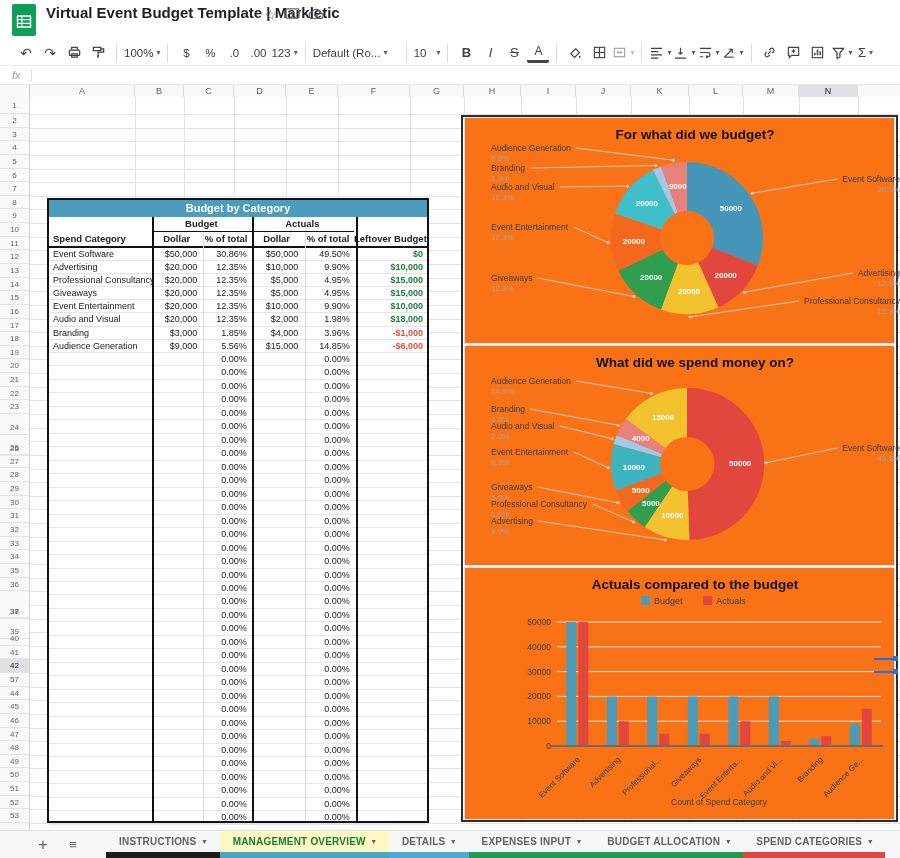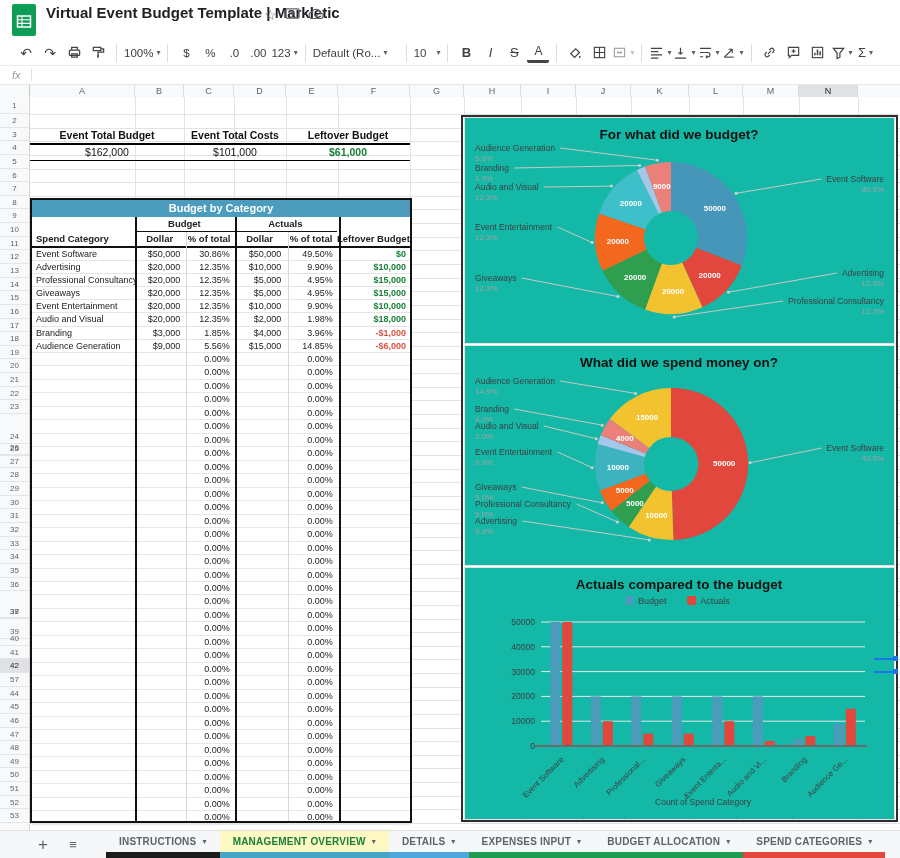--- a/index.html
+++ b/index.html
@@ -36,32 +36,32 @@
   
   #banner{position:absolute;left:30px;top:0;width:870px;height:17px;background:#4b9cbd;color:#fff;font-weight:bold;font-size:12.5px;text-align:center;line-height:17px;z-index:2;}
   
   #summary{position:absolute;left:30px;top:31px;width:380px;z-index:2;}
   .sumrow{display:flex;}
   .sumcell{box-sizing:border-box;text-align:center;font-size:10.5px;color:#111;height:15px;line-height:15px;}
   #sum-h{border-bottom:2px solid #000;}
   #sum-v{border-bottom:1px solid #000;}
   .sum-pos{color:#188038;font-weight:bold;}
   
-  #cattable{position:absolute;left:30px;top:101px;width:382px;height:625px;background:#fff;border:2px solid #111;box-sizing:border-box;z-index:3;}
+  #cattable{position:absolute;left:47px;top:101px;width:382px;height:625px;background:#fff;border:2px solid #111;box-sizing:border-box;z-index:3;}
   #cat-title{height:17px;background:#4b9cbd;color:#fff;font-weight:bold;font-size:11px;text-align:center;line-height:17px;}
   .trow{display:flex;position:relative;}
   .tcell{box-sizing:border-box;font-size:9px;color:#202124;overflow:hidden;white-space:nowrap;}
   .num{text-align:right;padding-right:4px;}
   .catname{text-align:left;padding-left:4px;}
   .pos{color:#188038;font-weight:bold;}
   .neg{color:#d9533e;font-weight:bold;}
   .tblline{position:absolute;z-index:4;}
   
   #panel{position:absolute;left:461px;top:18px;width:437px;height:707px;background:#fff;border:2px solid #2d2d2d;box-sizing:border-box;z-index:3;}
-  .card{position:absolute;left:1px;width:431px;background:#14b8a6;border:1px solid #e4e4e4;box-sizing:border-box;}
+  .card{position:absolute;left:1px;width:431px;background:#f97316;border:1px solid #e4e4e4;box-sizing:border-box;padding-left:16px;}
   
   .selline{position:absolute;height:2px;background:#1a73e8;z-index:6;}
   .selhandle{position:absolute;width:5px;height:5px;background:#1a73e8;z-index:7;}
   
   #footer{position:absolute;left:0;top:830px;width:900px;height:28px;background:#f6f7f8;border-top:1px solid #e0e0e0;display:flex;align-items:stretch;box-sizing:border-box;}
   #foot-add{width:30px;margin-left:28px;display:flex;align-items:center;justify-content:center;font-size:17px;color:#5f6368;}
   #foot-all{width:30px;display:flex;align-items:center;justify-content:center;font-size:13px;color:#5f6368;}
   .sheettab{display:flex;align-items:center;padding:0 13px;font-size:10px;font-weight:bold;letter-spacing:.2px;color:#5f6368;border-bottom:6px solid transparent;box-sizing:border-box;white-space:nowrap;}
   .sheettab.active{background:#fef9c3;color:#188038;}
   .sheettab .caret{margin-left:6px;}
@@ -307,32 +307,20 @@
         <div class="hline" style="left: 30px; top: 616.9px; width: 870px; height: 1px;"></div>
         <div class="hline" style="left: 30px; top: 630.5px; width: 870px; height: 1px;"></div>
         <div class="hline" style="left: 30px; top: 644.2px; width: 870px; height: 1px;"></div>
         <div class="hline" style="left: 30px; top: 657.8px; width: 870px; height: 1px;"></div>
         <div class="hline" style="left: 30px; top: 671.4px; width: 870px; height: 1px;"></div>
         <div class="hline" style="left: 30px; top: 685.1px; width: 870px; height: 1px;"></div>
         <div class="hline" style="left: 30px; top: 698.7px; width: 870px; height: 1px;"></div>
         <div class="hline" style="left: 30px; top: 712.3px; width: 870px; height: 1px;"></div>
         <div class="hline" style="left: 30px; top: 726px; width: 870px; height: 1px;"></div>
       </div>
-    <div id="summary">
-      <div class="sumrow" id="sum-h">
-          <div class="sumcell" style="width: 154px; font-weight: bold;">Event Total Budget</div>
-          <div class="sumcell" style="width: 102px; font-weight: bold;">Event Total Costs</div>
-          <div class="sumcell" style="width: 124px; font-weight: bold;">Leftover Budget</div>
-        </div>
-      <div class="sumrow" id="sum-v">
-          <div class="sumcell" style="width: 154px;">$162,000</div>
-          <div class="sumcell" style="width: 102px;">$101,000</div>
-          <div class="sumcell sum-pos" style="width: 124px;">$61,000</div>
-        </div>
-    </div>
     <div id="cattable">
         <div id="cat-title">Budget by Category</div>
         <div class="trow" style="height: 15px;">
           <div class="tcell" style="width: 104px;"></div>
           <div class="tcell" style="width: 100px; text-align: center; font-weight: bold; font-size: 9.5px; line-height: 14px; border-bottom: 1px solid rgb(17, 17, 17);">Budget</div>
           <div class="tcell" style="width: 104px; text-align: center; font-weight: bold; font-size: 9.5px; line-height: 14px; border-bottom: 1px solid rgb(17, 17, 17);">Actuals</div>
           <div class="tcell" style="width: 74px;"></div>
         </div>
         <div class="trow" style="height: 16px; border-bottom: 2px solid rgb(17, 17, 17); box-sizing: border-box;">
           <div class="tcell" style="width: 104px; font-weight: bold; font-size: 9.5px; line-height: 13px; text-align: left; padding-left: 4px;">Spend Category</div>
@@ -861,21 +849,21 @@
         <div class="rowcell" style="top: 180.608px; height: 13.634px; line-height: 13.634px;">14</div>
         <div class="rowcell" style="top: 194.242px; height: 13.634px; line-height: 13.634px;">15</div>
         <div class="rowcell" style="top: 207.876px; height: 13.634px; line-height: 13.634px;">16</div>
         <div class="rowcell" style="top: 221.51px; height: 13.634px; line-height: 13.634px;">17</div>
         <div class="rowcell" style="top: 235.144px; height: 13.634px; line-height: 13.634px;">18</div>
         <div class="rowcell" style="top: 248.778px; height: 13.634px; line-height: 13.634px;">19</div>
         <div class="rowcell" style="top: 262.412px; height: 13.634px; line-height: 13.634px;">20</div>
         <div class="rowcell" style="top: 276.046px; height: 13.634px; line-height: 13.634px;">21</div>
         <div class="rowcell" style="top: 289.68px; height: 13.634px; line-height: 13.634px;">22</div>
         <div class="rowcell" style="top: 303.314px; height: 13.634px; line-height: 13.634px;">23</div>
-        <div class="rowcell" style="top: 333px; height: 13.634px; line-height: 13.634px;">24</div>
+        <div class="rowcell" style="top: 324px; height: 13.634px; line-height: 13.634px;">24</div>
         <div class="rowcell" style="top: 345px; height: 13.634px; line-height: 13.634px;">25</div>
         <div class="rowcell" style="top: 344.216px; height: 13.634px; line-height: 13.634px;">26</div>
         <div class="rowcell" style="top: 357.85px; height: 13.634px; line-height: 13.634px;">27</div>
         <div class="rowcell" style="top: 371.484px; height: 13.634px; line-height: 13.634px;">28</div>
         <div class="rowcell" style="top: 385.118px; height: 13.634px; line-height: 13.634px;">29</div>
         <div class="rowcell" style="top: 398.752px; height: 13.634px; line-height: 13.634px;">30</div>
         <div class="rowcell" style="top: 412.386px; height: 13.634px; line-height: 13.634px;">31</div>
         <div class="rowcell" style="top: 426.02px; height: 13.634px; line-height: 13.634px;">32</div>
         <div class="rowcell" style="top: 439.654px; height: 13.634px; line-height: 13.634px;">33</div>
         <div class="rowcell" style="top: 453.288px; height: 13.634px; line-height: 13.634px;">34</div>

